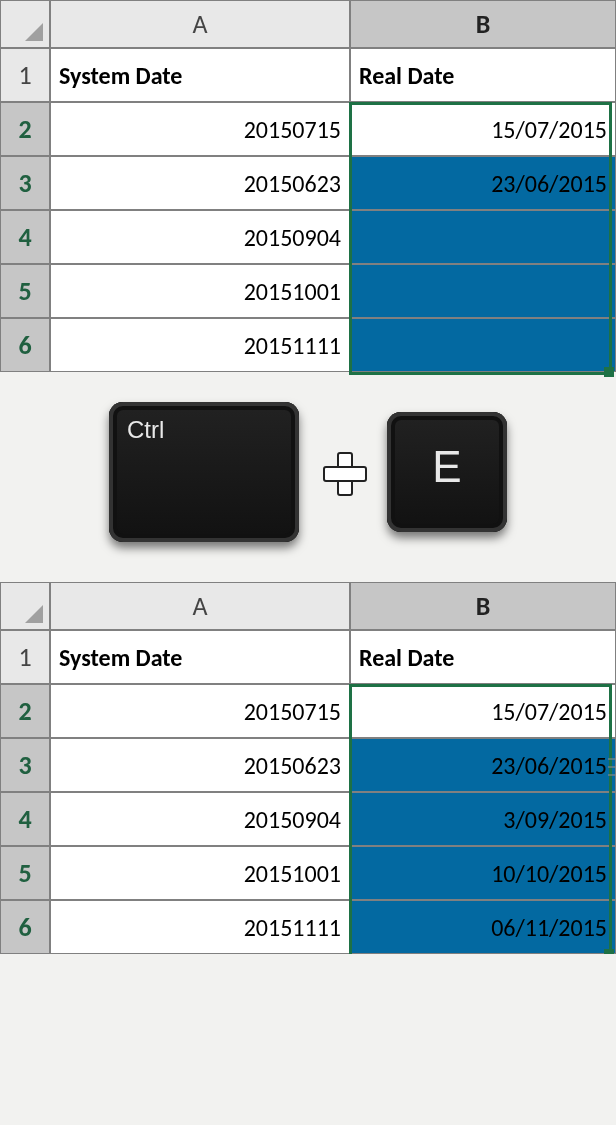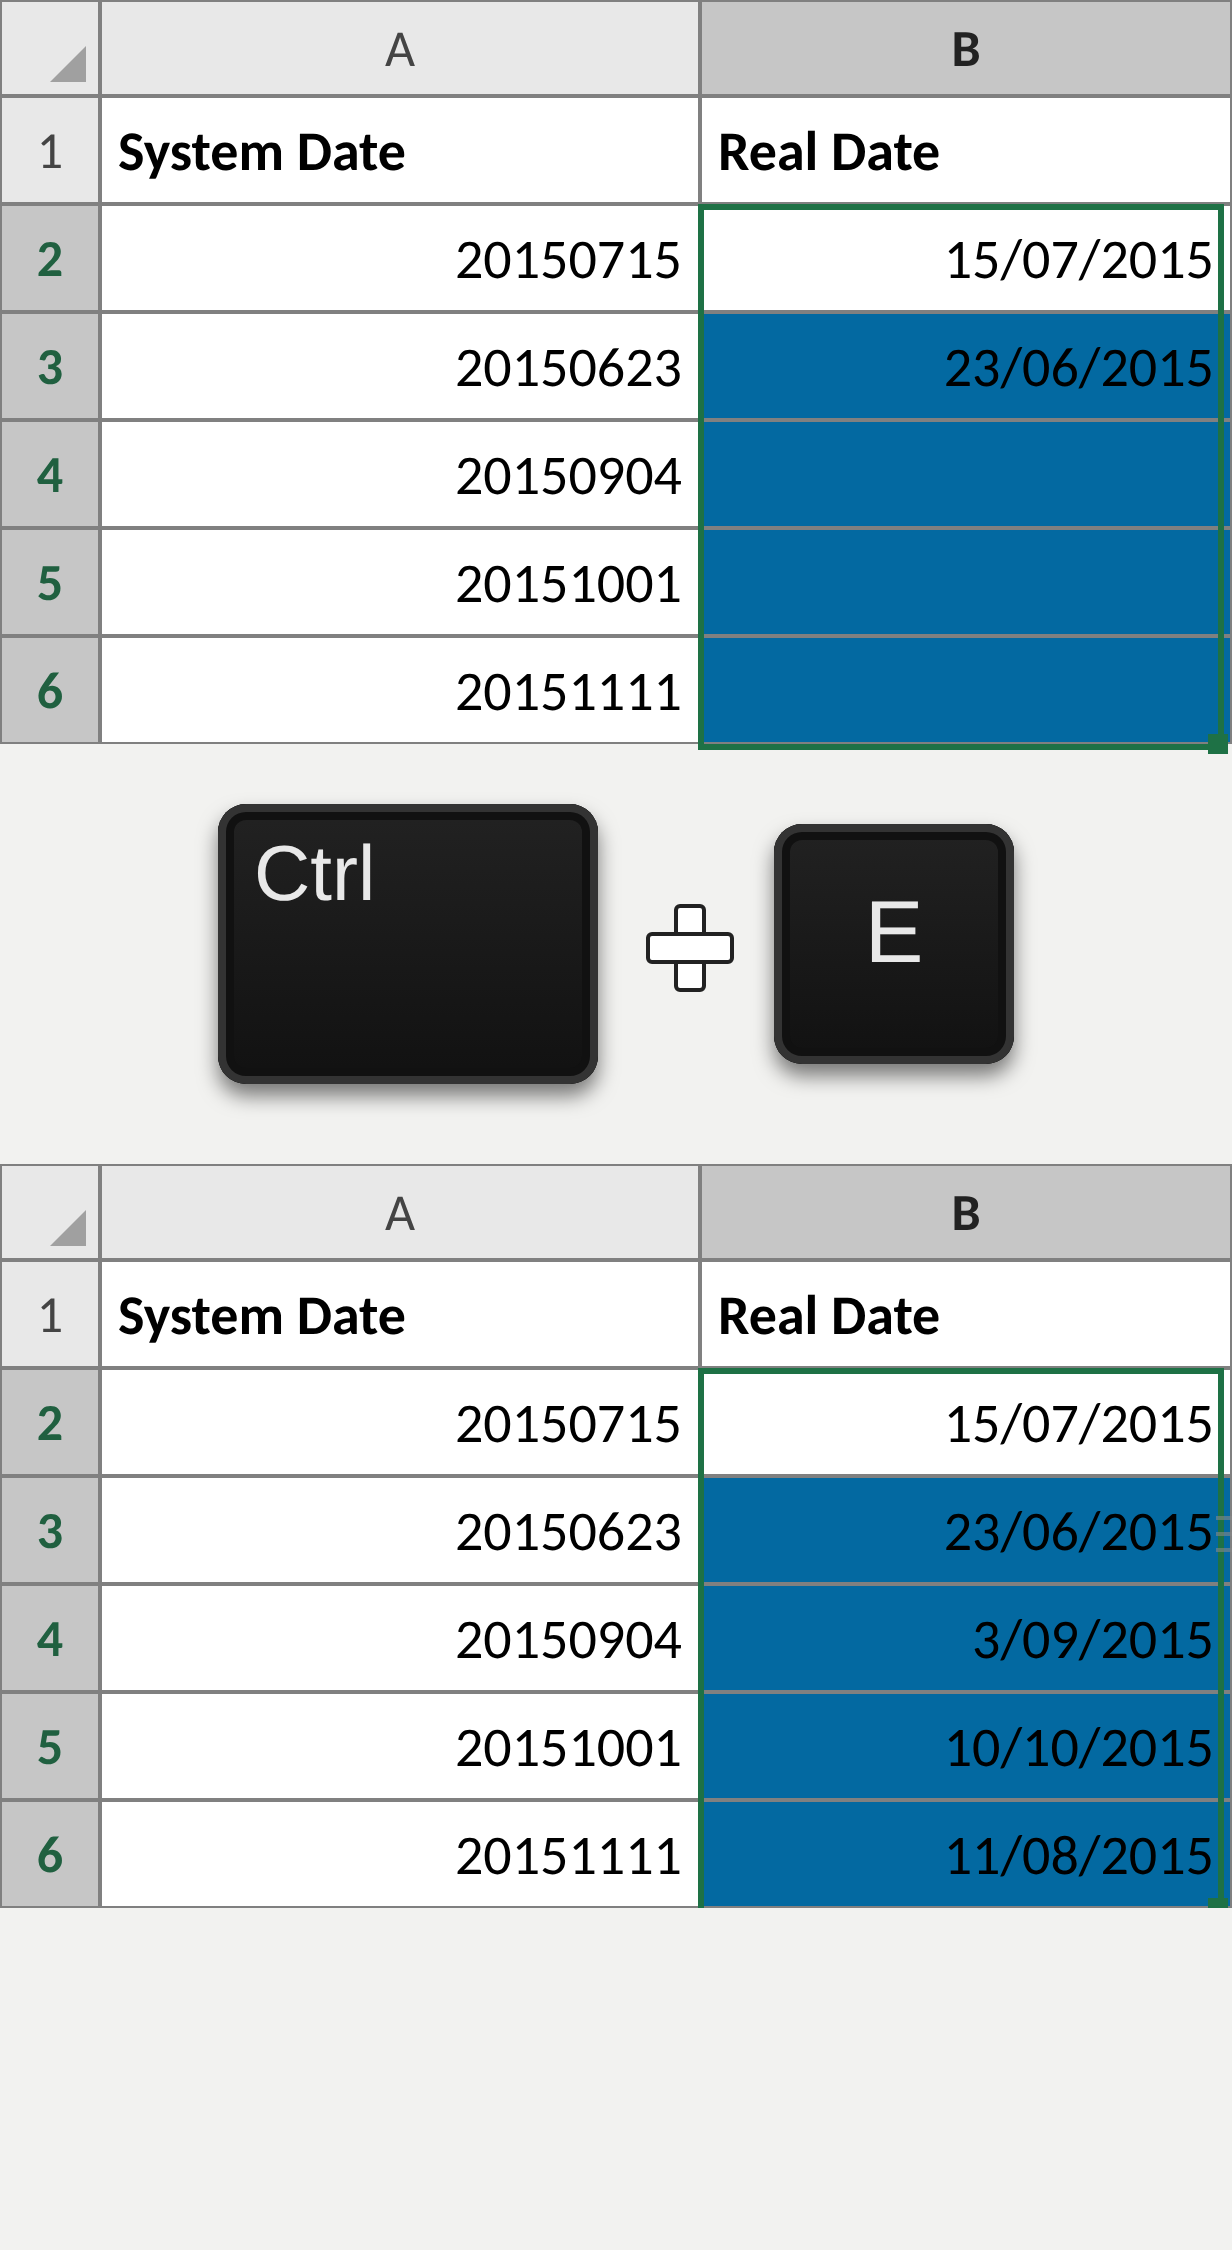--- a/index.html
+++ b/index.html
@@ -59,21 +59,21 @@
     font-size: 26px;
     color: #444;
   }
   .rowhdr.sel {
     background: #c6c6c6;
     color: #206040;
     font-weight: bold;
   }
 
   .cell {
-    font-size: 28px;
+    font-size: 24px;
     padding: 0 8px;
     background: #fff;
     white-space: nowrap;
   }
   .cell.header-cell { font-weight: bold; text-align: left; }
   .cell.num { text-align: right; margin-left: 48px; }
   .cell.selgrey { background: #0369a1; }
 
   .colA { width: 300px; }
   .colB { width: 266px; }
@@ -106,21 +106,21 @@
     background: linear-gradient(#222, #111);
     border-radius: 14px;
     box-shadow: 0 6px 10px rgba(0,0,0,0.5), inset 0 0 0 4px #333, inset 0 0 0 8px #111;
     color: #e8e8e8;
     font-family: Arial, sans-serif;
     display: flex;
     align-items: flex-start;
     justify-content: flex-start;
     padding: 14px 18px 0 18px;
   }
-  .key.ctrl { width: 190px; height: 140px; font-size: 39px; }
+  .key.ctrl { width: 190px; height: 140px; font-size: 24px; }
   .key.e    { width: 120px; height: 120px; font-size: 44px; justify-content: center; padding-top: 30px;}
   .plus-wrap { position: relative; width: 40px; height: 40px; }
   .plus-wrap::before, .plus-wrap::after {
     content: ""; position: absolute; background: #fff; border: 2px solid #222;
   }
   .plus-wrap::before { left: 14px; top: 0; width: 12px; height: 40px; border-radius: 3px;}
   .plus-wrap::after  { left: 0; top: 14px; width: 40px; height: 12px; border-radius: 3px;}
 
   
   .ff-btn {
@@ -221,21 +221,21 @@
       <td class="cell num selgrey">3/09/2015</td>
     </tr>
     <tr>
       <td class="rowhdr sel">5</td>
       <td class="cell num">20151001</td>
       <td class="cell num selgrey">10/10/2015</td>
     </tr>
     <tr>
       <td class="rowhdr sel">6</td>
       <td class="cell num">20151111</td>
-      <td class="cell num selgrey">11/08/2015</td>
+      <td class="cell num selgrey">06/11/2015</td>
     </tr>
   </tbody>
     </table>
   <div class="sel-rect" style="left:349px; top:102px; width:263px; height:273px;">
     <div class="handle"></div>
   </div>
   <div class="ff-btn" style="top:158px;">
     <span></span>
       <span></span>
       <span></span>

